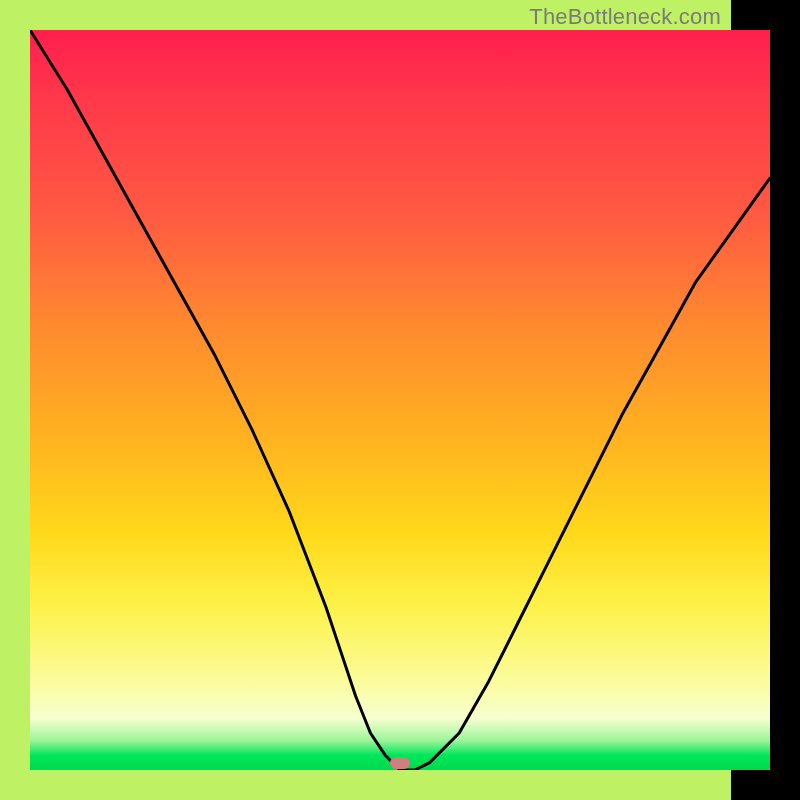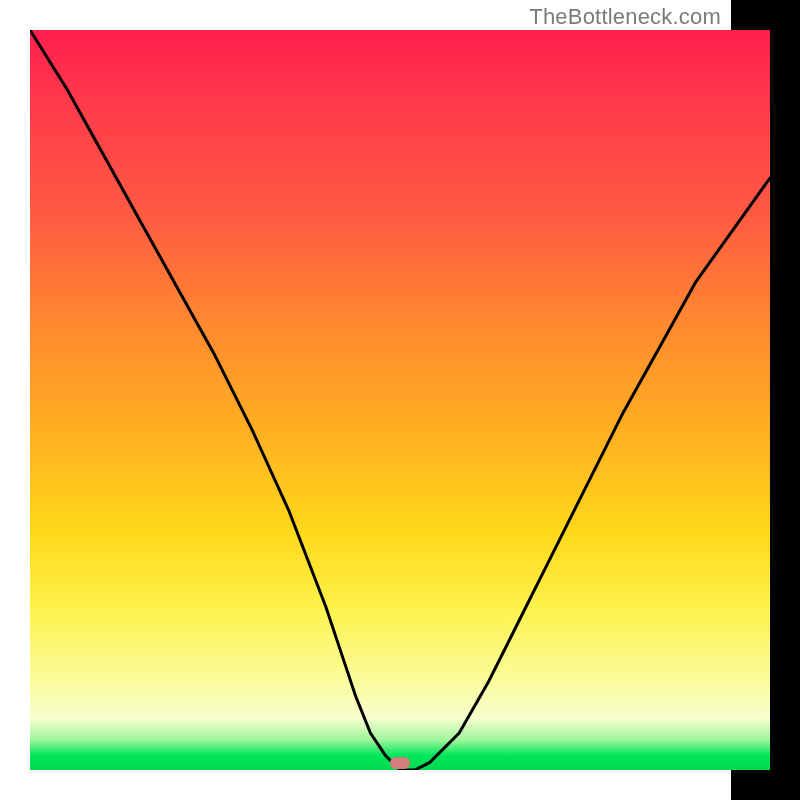--- a/index.html
+++ b/index.html
@@ -10,21 +10,21 @@
     background: #000;
     font-family: Arial, Helvetica, sans-serif;
     overflow: hidden;
   }
   .frame {
     position: absolute;
     left: 0;
     top: 0;
     width: 731px;
     height: 800px;
-    background: #ffffff;
+    background: #bef264;
   }
   .plot-area {
     position: absolute;
     left: 30px;
     top: 30px;
     width: 740px;
     height: 740px;
     overflow: hidden;
   }
   .gradient {

